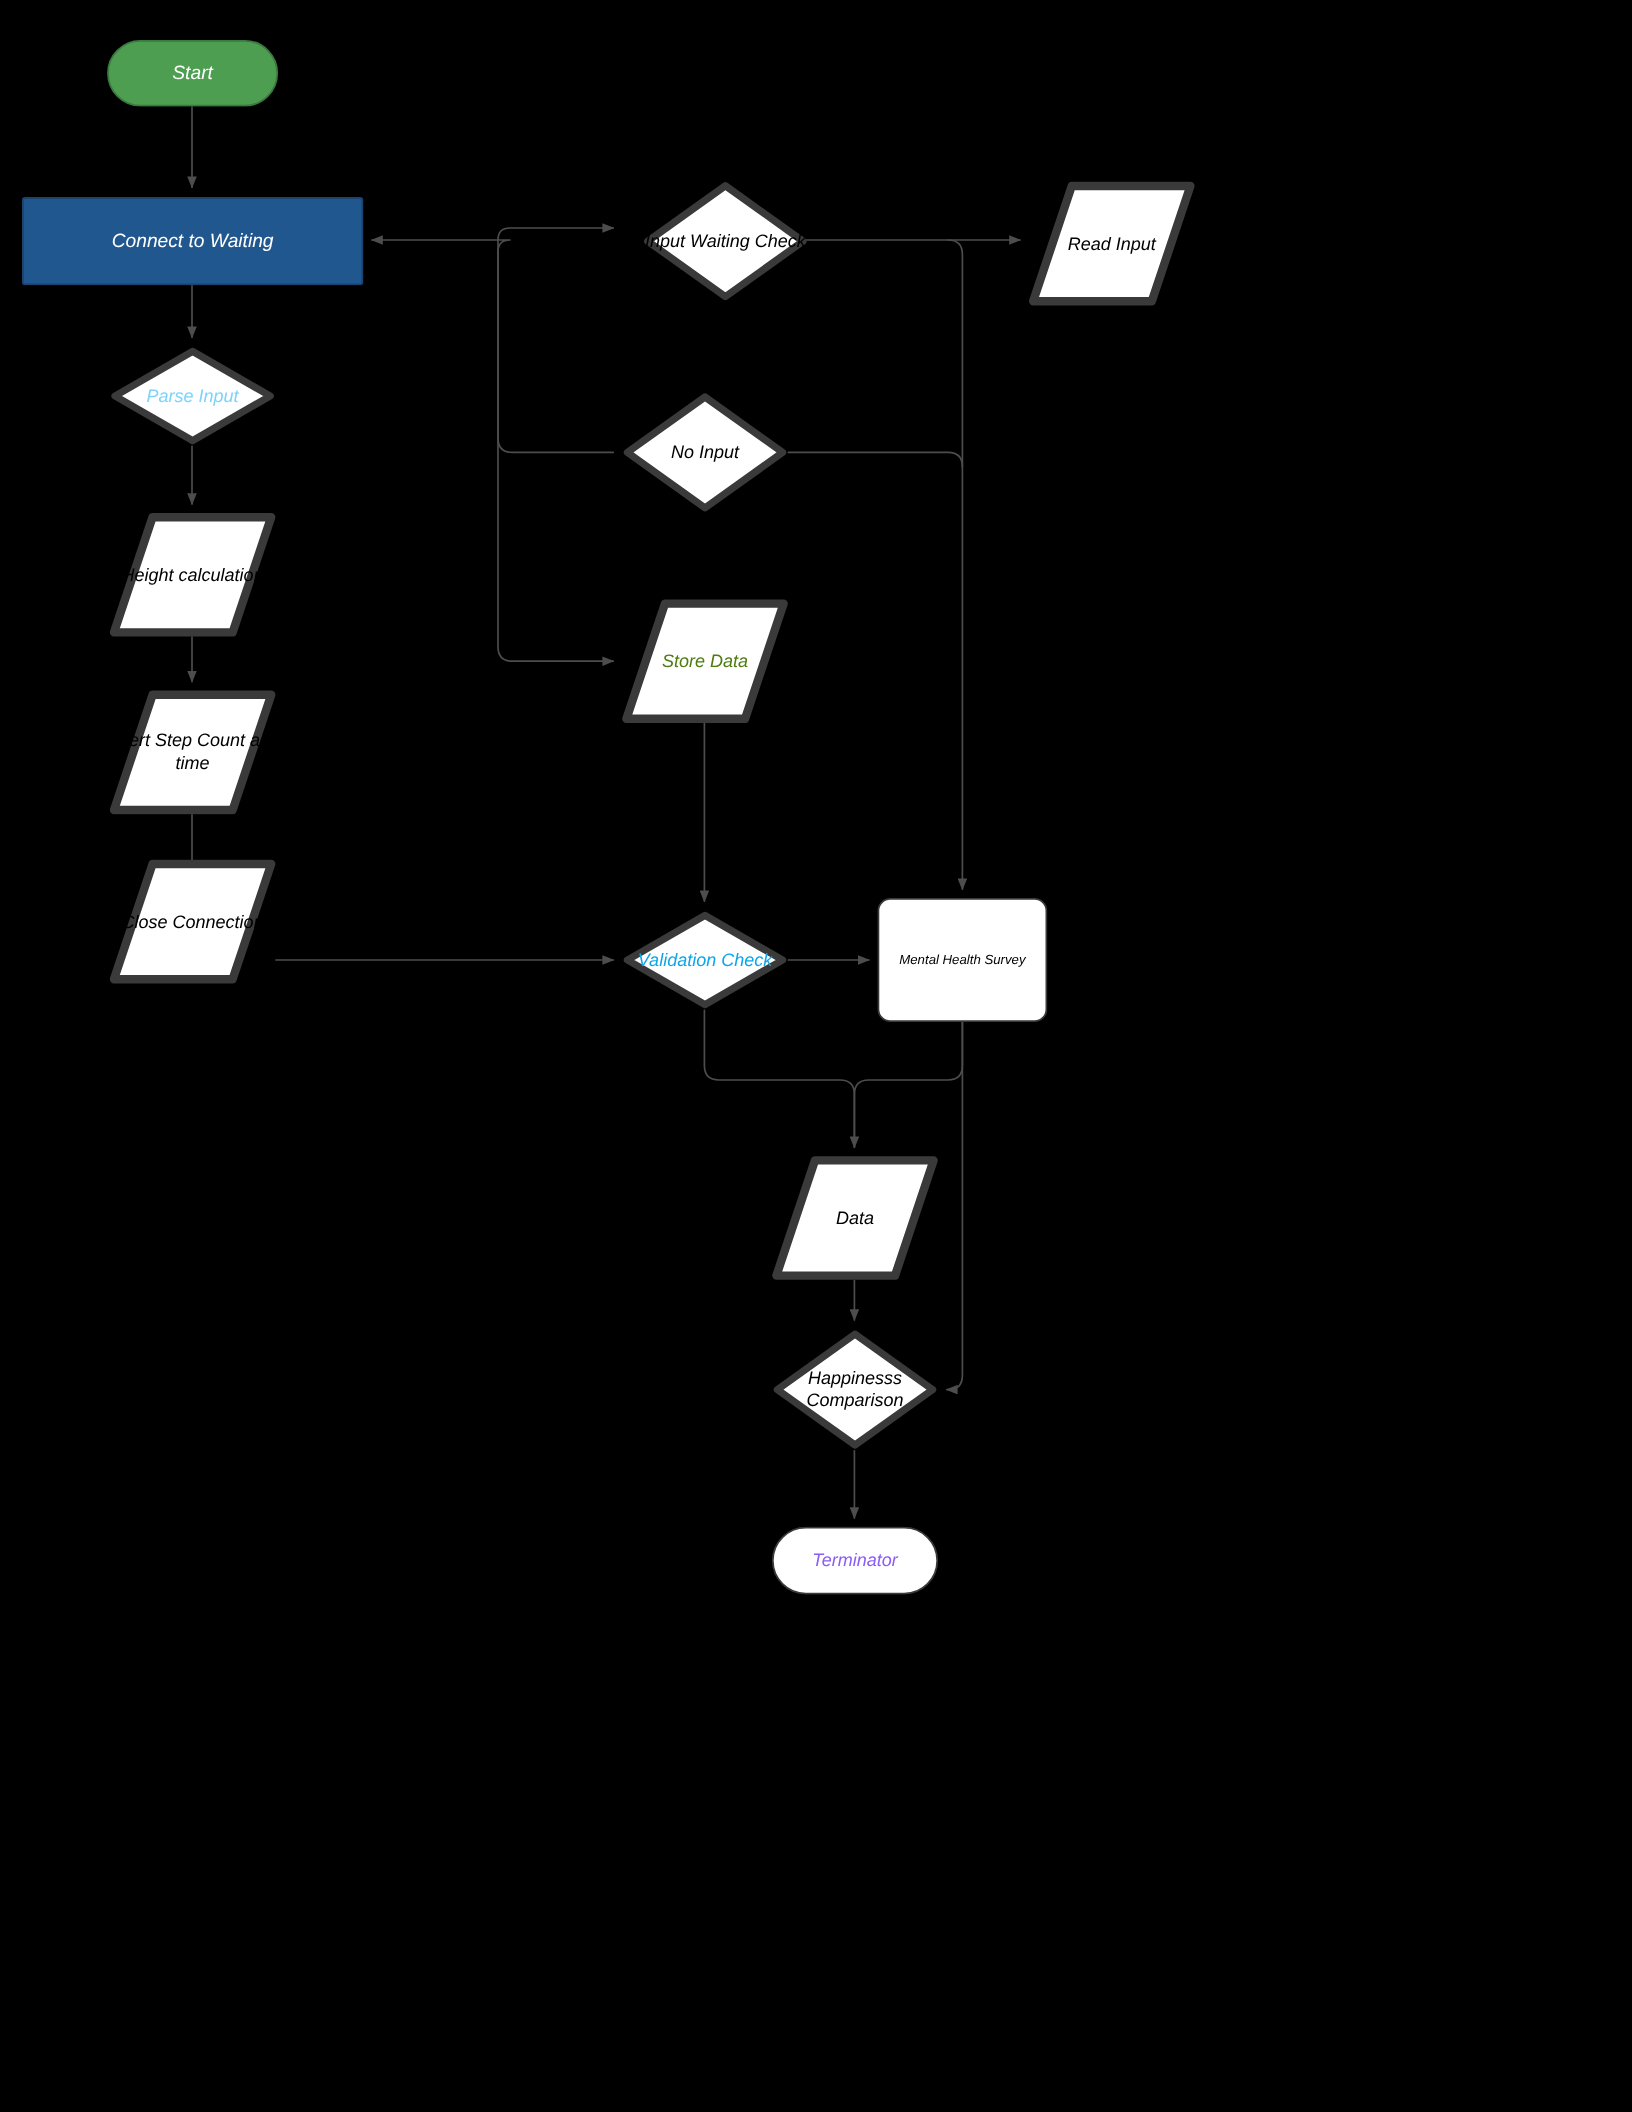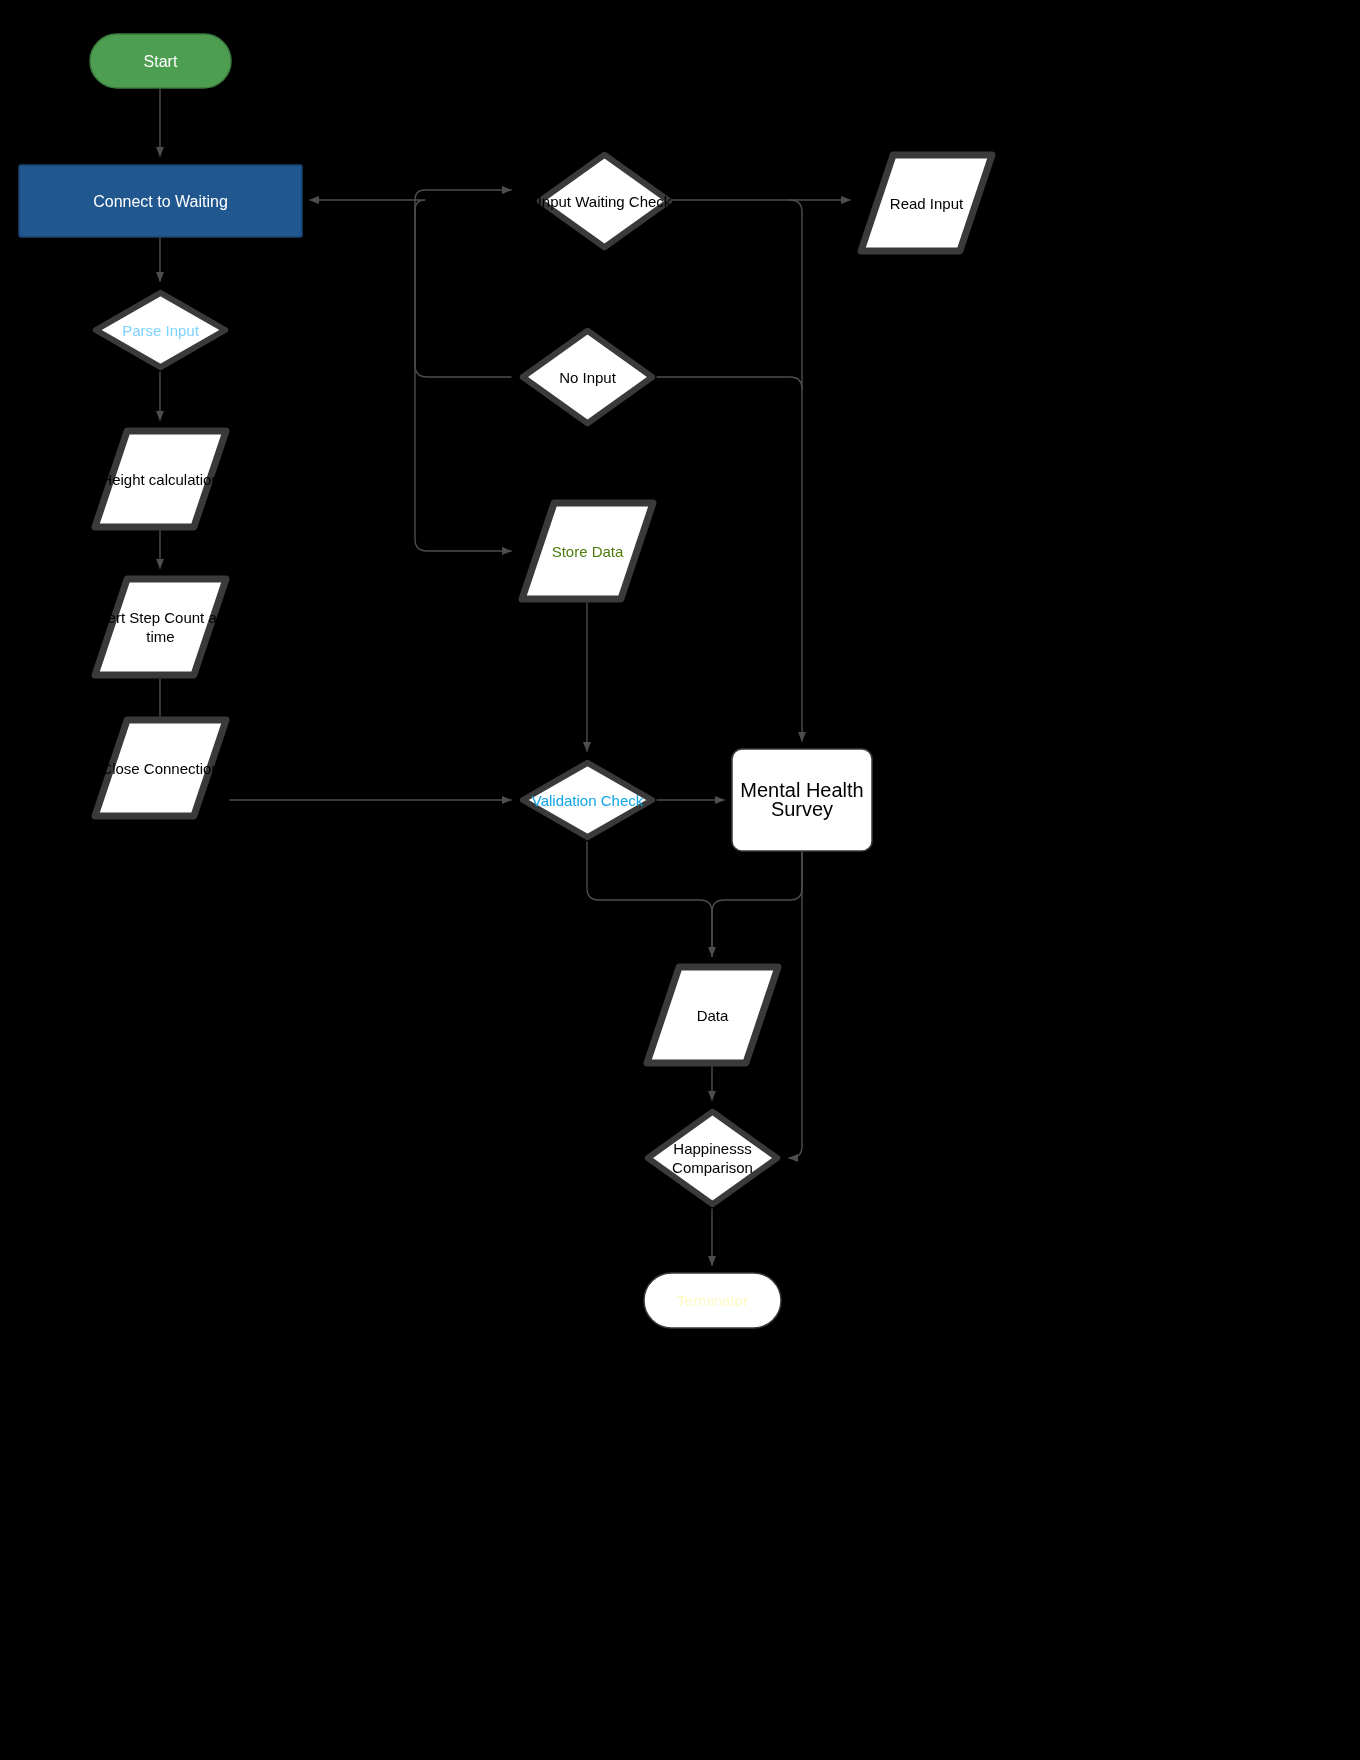--- a/index.html
+++ b/index.html
@@ -3,20 +3,21 @@
 <meta charset="utf-8">
 <style>
   html,body{margin:0;padding:0;background:#000;}
   #stage{
     position:relative;
     width:1360px;
     height:1760px;
     background:#000000;
     font-family:"Liberation Sans","DejaVu Sans",sans-serif;
     overflow:hidden;
+    font-style:italic;
   }
   #edges{position:absolute;left:0;top:0;width:1360px;height:1760px;pointer-events:none;}
   .node{position:absolute;box-sizing:border-box;}
   .nlabel{
     position:absolute;
     left:0;top:0;
     width:100%;height:100%;
     display:flex;align-items:center;justify-content:center;
     text-align:center;
     font-size:15px;
@@ -127,35 +128,35 @@
       <div class="node" style="left: 518px; top: 758px; width: 139px; height: 84px;">
         <svg class="shape" viewBox="0 0 139 84" width="139" height="84">
           <path d="M69.5,4.8 L134.2,42 L69.5,79.2 L4.8,42 Z" stroke-linejoin="round" stroke-width="6" fill="#ffffff" stroke="#3a3a3a"></path>
         </svg>
         <div class="nlabel" style="color: #0ea5e9;">Validation Check</div>
       </div>
       <div class="node" style="left: 731px; top: 748px; width: 142px; height: 104px;">
         <svg class="shape" viewBox="0 0 142 104" width="142" height="104">
           <rect x="1" y="1" width="140" height="102" rx="10" ry="10" stroke-width="1.5" fill="#ffffff" stroke="#3a3a3a"></rect>
         </svg>
-        <div class="nlabel wrap" style="font-size: 20px; color: rgb(0, 0, 0); width: 162px; left: -10px;">Mental Health Survey</div>
+        <div class="nlabel wrap" style="font-size: 11px; color: rgb(0, 0, 0); width: 162px; left: -10px; text-align: right;">Mental Health Survey</div>
       </div>
       <div class="node" style="left: 643px; top: 963px; width: 139px; height: 104px;">
         <svg class="shape" viewBox="0 0 139 104" width="139" height="104">
           <path d="M36.14,4 L135,4 L102.86,100 L4,100 Z" stroke-linejoin="round" stroke-width="7" fill="#ffffff" stroke="#3a3a3a"></path>
         </svg>
         <div class="nlabel" style="font-size: 15px; color: rgb(0, 0, 0); width: 199px; left: -30px;">Data</div>
       </div>
       <div class="node" style="left: 643px; top: 1107px; width: 139px; height: 102px;">
         <svg class="shape" viewBox="0 0 139 102" width="139" height="102">
           <path d="M69.5,4.8 L134.2,51 L69.5,97.2 L4.8,51 Z" stroke-linejoin="round" stroke-width="6" fill="#ffffff" stroke="#3a3a3a"></path>
         </svg>
         <div class="nlabel wrap" style="color: rgb(0, 0, 0); width: 159px; left: -10px;">Happinesss Comparison</div>
       </div>
       <div class="node" style="left: 643px; top: 1272px; width: 139px; height: 57px;">
         <svg class="shape" viewBox="0 0 139 57" width="139" height="57">
           <rect x="1" y="1" width="137" height="55" rx="27.5" ry="27.5" stroke-width="1.5" fill="#ffffff" stroke="#3a3a3a"></rect>
         </svg>
-        <div class="nlabel" style="color: #fef9c3;">Terminator</div>
+        <div class="nlabel" style="color: #8b5cf6;">Terminator</div>
       </div>
     </div>
 
 </div>
 
 </body></html>

